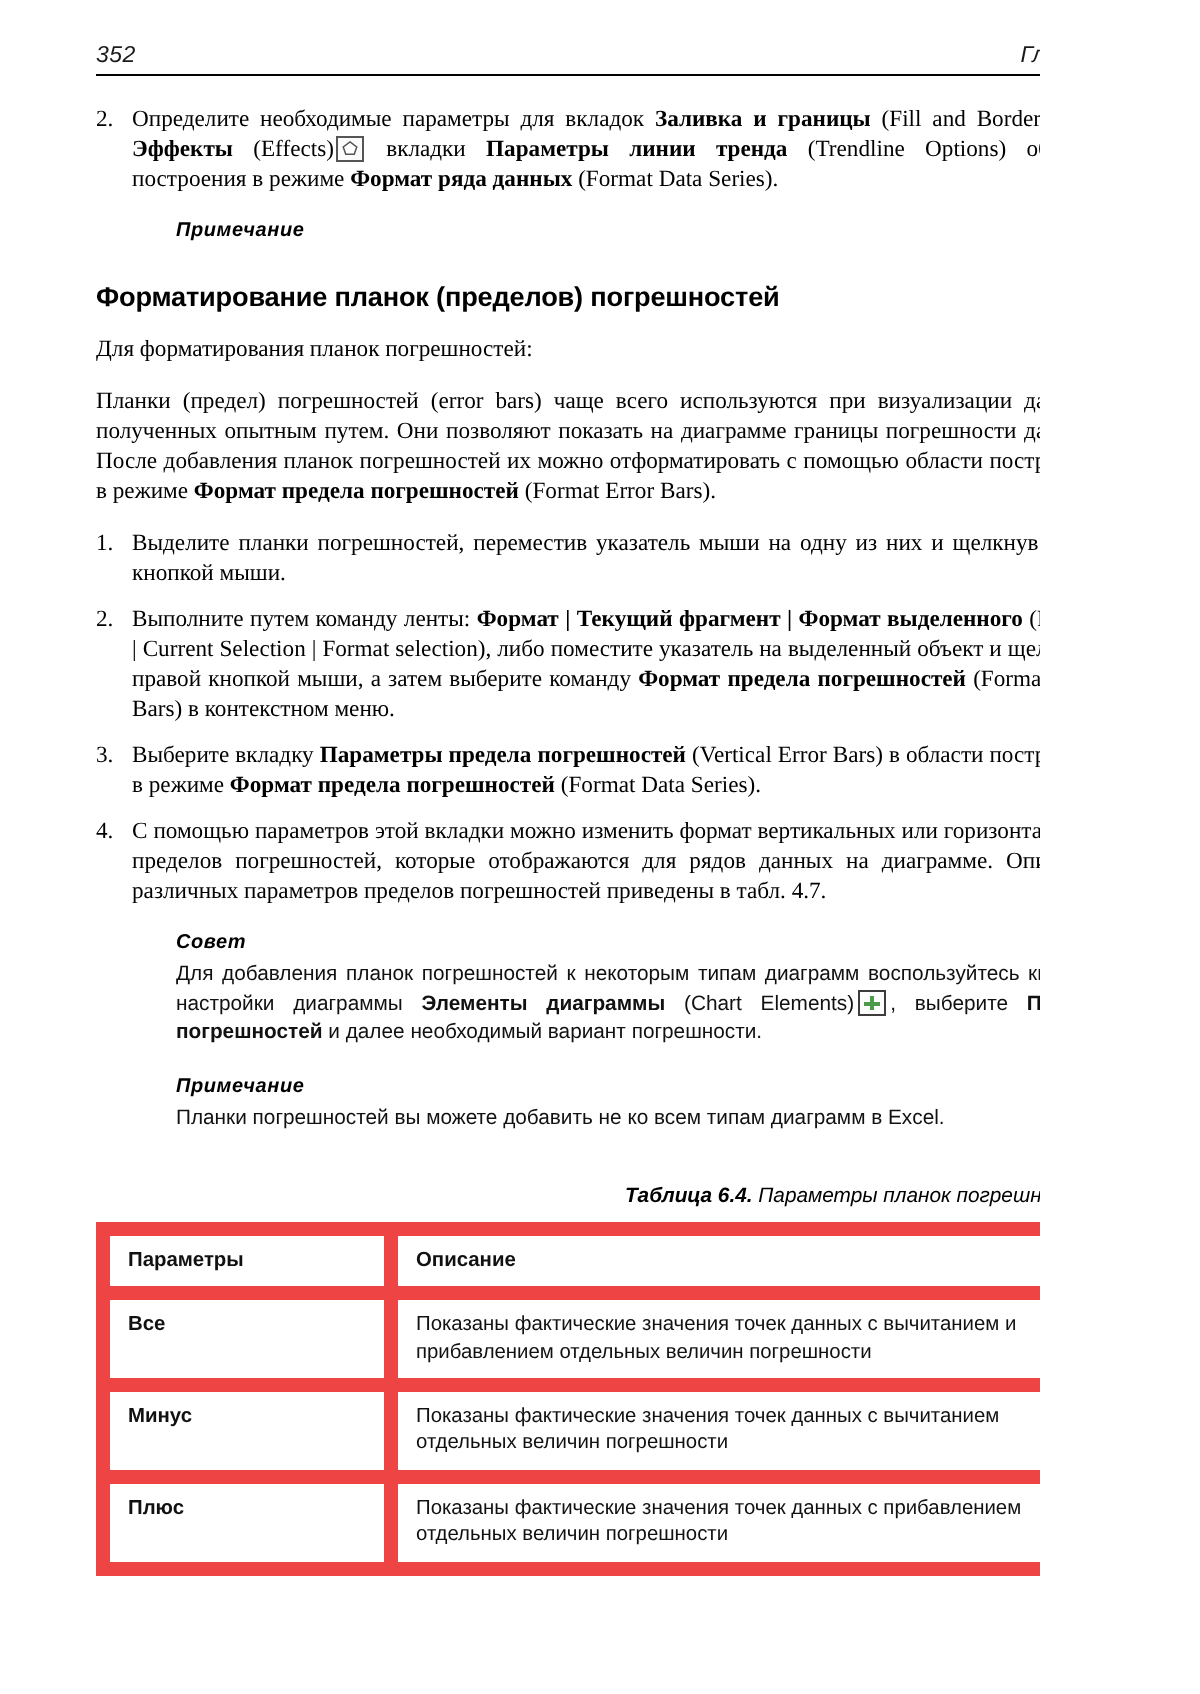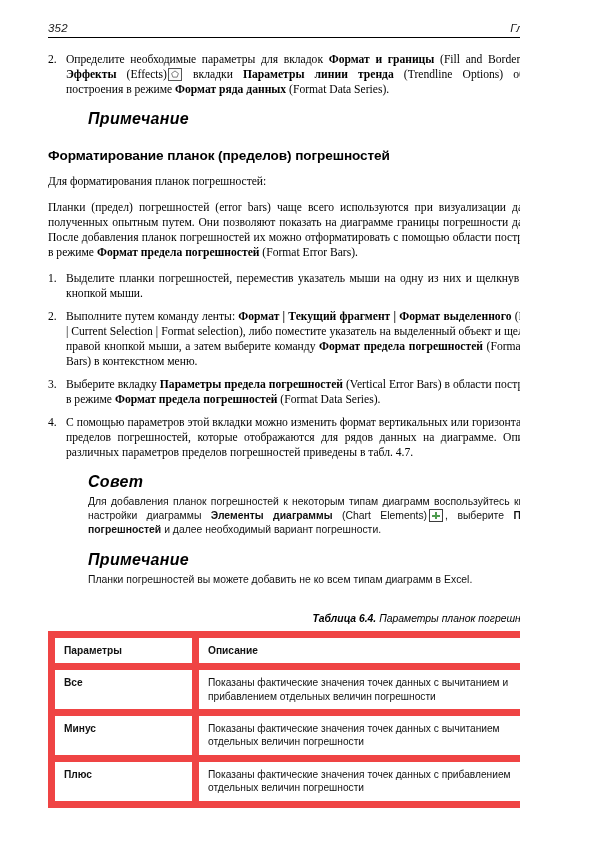--- a/index.html
+++ b/index.html
@@ -90,21 +90,21 @@
 
   
   .callout {
     margin: 13px 0 13px 0;
     padding-left: 40px;
   }
   .callout .label {
     font-family: "Liberation Sans", sans-serif;
     font-weight: bold;
     font-style: italic;
-    font-size: 16px;
+    font-size: 10px;
     letter-spacing: .3px;
     margin-bottom: 4px;
     color: #000;
   }
   .callout .text {
     font-family: "Liberation Sans", sans-serif;
     font-size: 10.4px;
     line-height: 14.2px;
     text-align: justify;
     color: #111;
@@ -187,21 +187,21 @@
   <div class="content">
 
     <div class="runhead">
       <span class="folio">352</span>
       <span class="chap">Глава 6</span>
     </div>
     <div class="rule"></div>
 
     <ol class="steps">
       <li>
-        <span class="num">2.</span><span>Определите необходимые параметры для вкладок </span><b>Формат и границы</b><span> (Fill and Border)</span><span class="ico"><svg viewBox="0 0 14 13">
+        <span class="num">2.</span><span>Определите необходимые параметры для вкладок </span><b>Заливка и границы</b><span> (Fill and Border)</span><span class="ico"><svg viewBox="0 0 14 13">
                 <path d="M3.2 7.2 L7.2 3.2 L10.6 6.4 L6.6 10.4 Z" fill="#e9f2e9" stroke="#4d7a4d" stroke-width="0.9"></path>
                 <path d="M6.2 2.3 L7.6 3.7" stroke="#4d7a4d" stroke-width="0.9" fill="none"></path>
                 <path d="M11.2 7.4 c0.9 1.3 1.2 2 0.5 2.5 c-0.7 0.5 -1.5 -0.2 -1.2 -1.1 z" fill="#7fae7f" stroke="#4d7a4d" stroke-width="0.6"></path>
               </svg></span><span> и </span><b>Эффекты</b><span> (Effects)</span><span class="ico"><svg viewBox="0 0 14 13">
                 <path d="M7 2.3 L11 5.3 L9.5 9.6 L4.5 9.6 L3 5.3 Z" fill="#ffffff" stroke="#555555" stroke-width="0.9"></path>
               </svg></span><span> вкладки </span><b>Параметры линии тренда</b><span> (Trendline Options) области построения в режиме </span><b>Формат ряда данных</b><span> (Format Data Series).</span>
       </li>
     </ol>
 
     <div class="callout">

